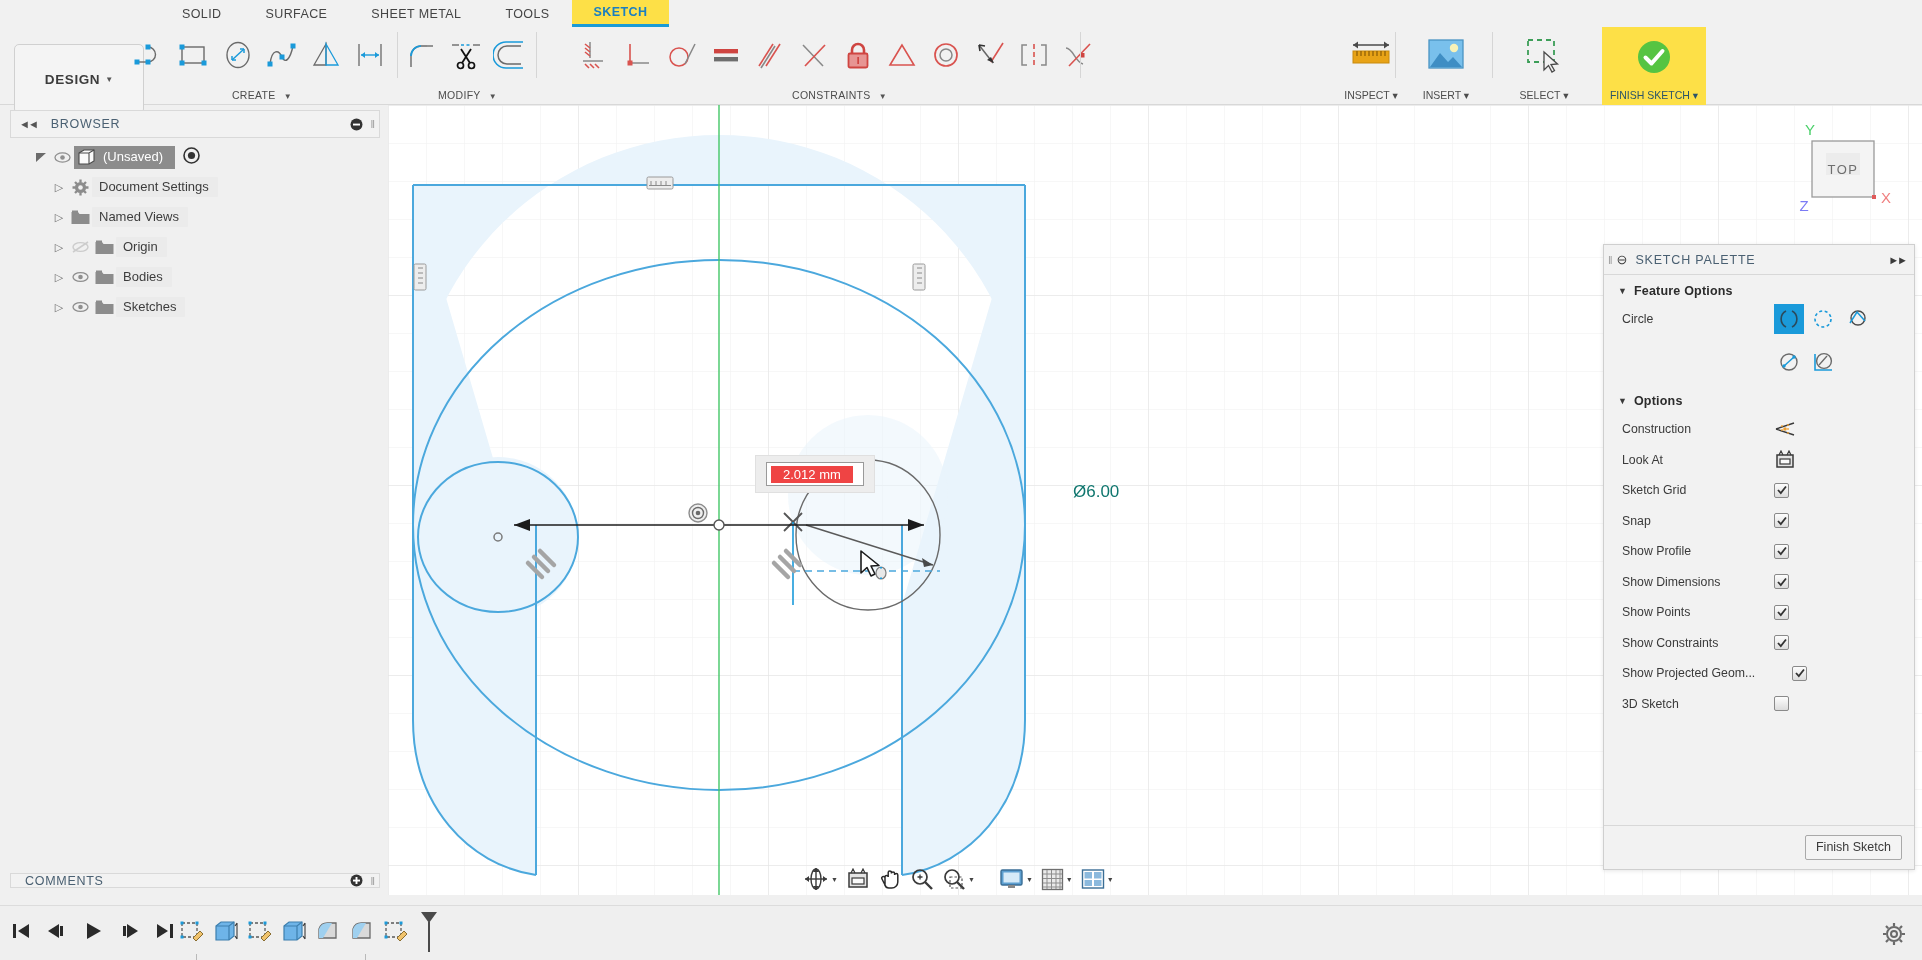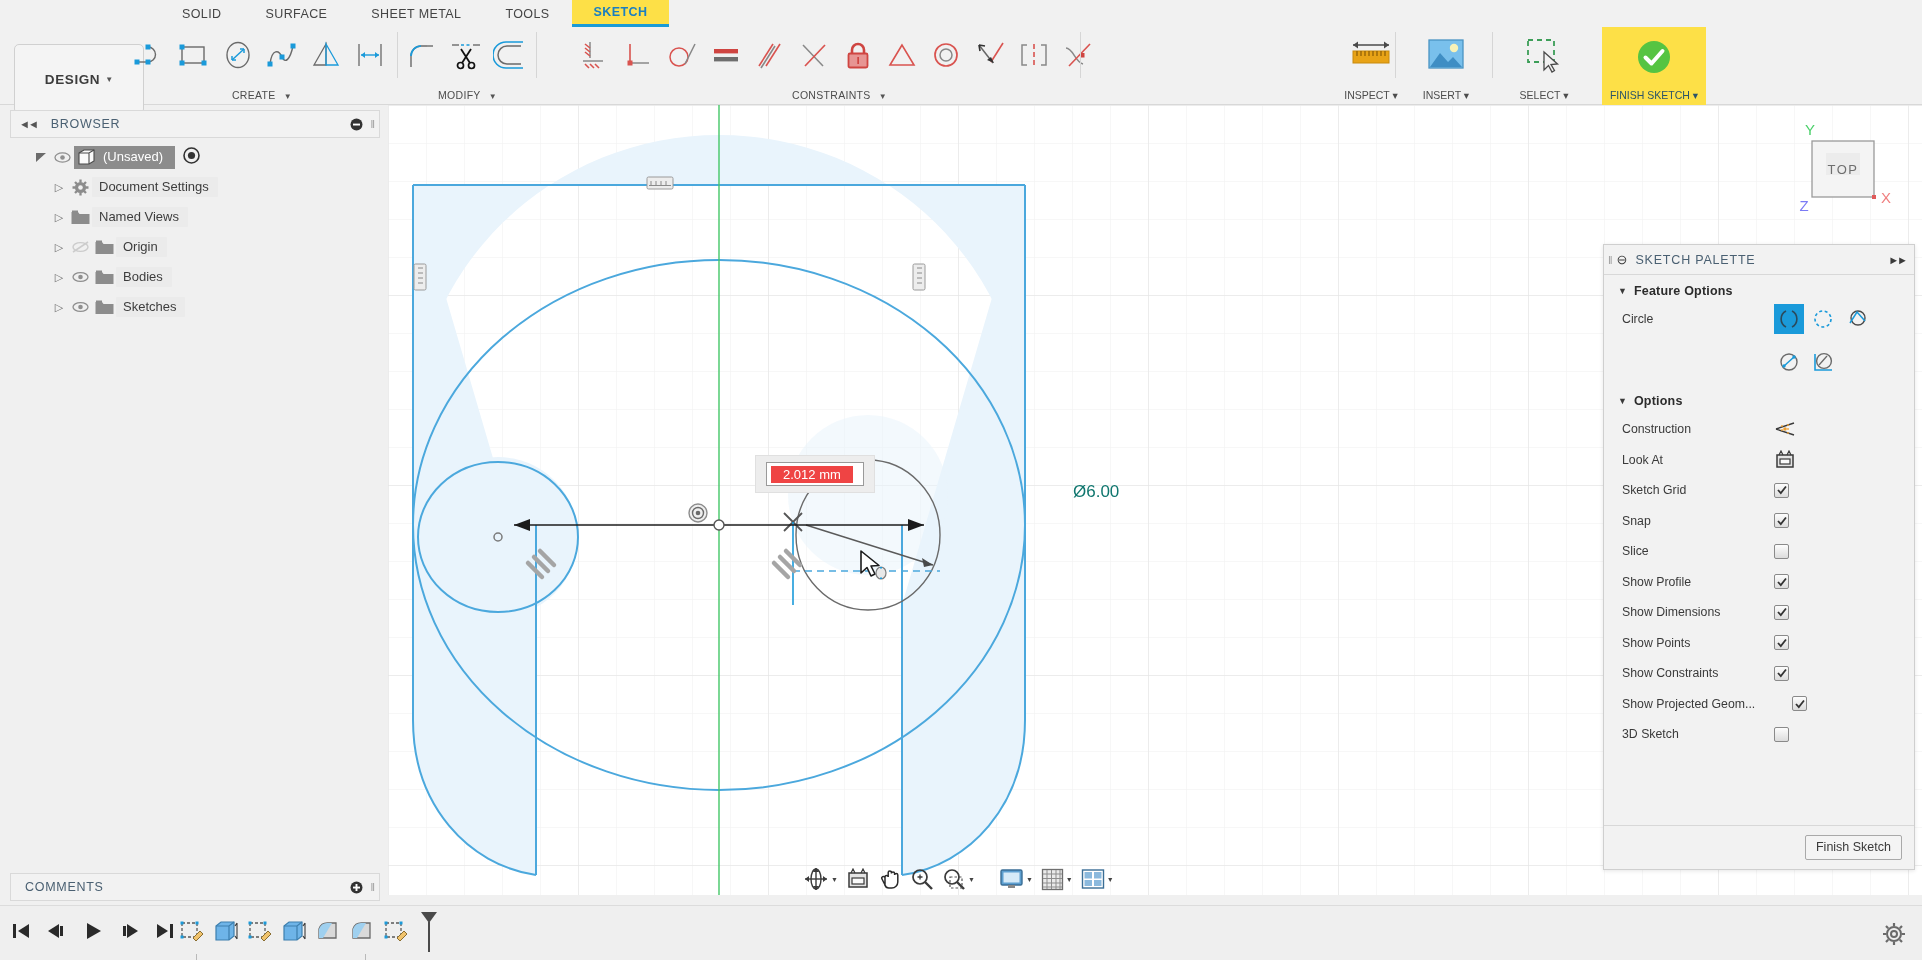--- a/index.html
+++ b/index.html
@@ -115,21 +115,21 @@
     border-top: 1px solid #d8d8d8; display: flex; align-items: center; justify-content: flex-end;
     padding-right: 12px;
   }
   #finish-btn {
     border: 1px solid #a9a9a9; background: #f4f4f4; padding: 4px 10px 5px;
     font-size: 12.5px; color: #3a3a3a; border-radius: 2px;
   }
 
   
   #comments {
-    position: absolute; left: 10px; top: 873px; width: 370px; height: 28px;
+    position: absolute; left: 10px; top: 873px; width: 370px; height: 15px;
     background: #f2f2f2; border: 1px solid #d9d9d9; display: flex; align-items: center;
   }
   #comments .ctitle { margin-left: 14px; font-size: 12.5px; color: #4a6072; letter-spacing: .7px;}
   #comments .cright { margin-left: auto; display:flex; align-items:center; gap:7px; padding-right: 6px;}
 
   
   #navbar {
     position: absolute; left: 800px; top: 862px; height: 34px;
     display: flex; align-items: center; gap: 2px;
   }
@@ -711,26 +711,20 @@
       <span class="plabel">Snap</span>
       <span class="pctl">
         <span class="chk">
             <svg class="tick" viewBox="0 0 12 12">
               <path d="M2 6 L4.8 9 L10 2.5" stroke="#333" stroke-width="1.8" fill="none"></path>
             </svg>
           </span>
       </span>
     </div>
     <div class="prow">
-      <span class="plabel">Slice</span>
-      <span class="pctl">
-          <span class="chk"></span>
-        </span>
-    </div>
-    <div class="prow">
       <span class="plabel">Show Profile</span>
       <span class="pctl">
         <span class="chk">
             <svg class="tick" viewBox="0 0 12 12">
               <path d="M2 6 L4.8 9 L10 2.5" stroke="#333" stroke-width="1.8" fill="none"></path>
             </svg>
           </span>
       </span>
     </div>
     <div class="prow">

